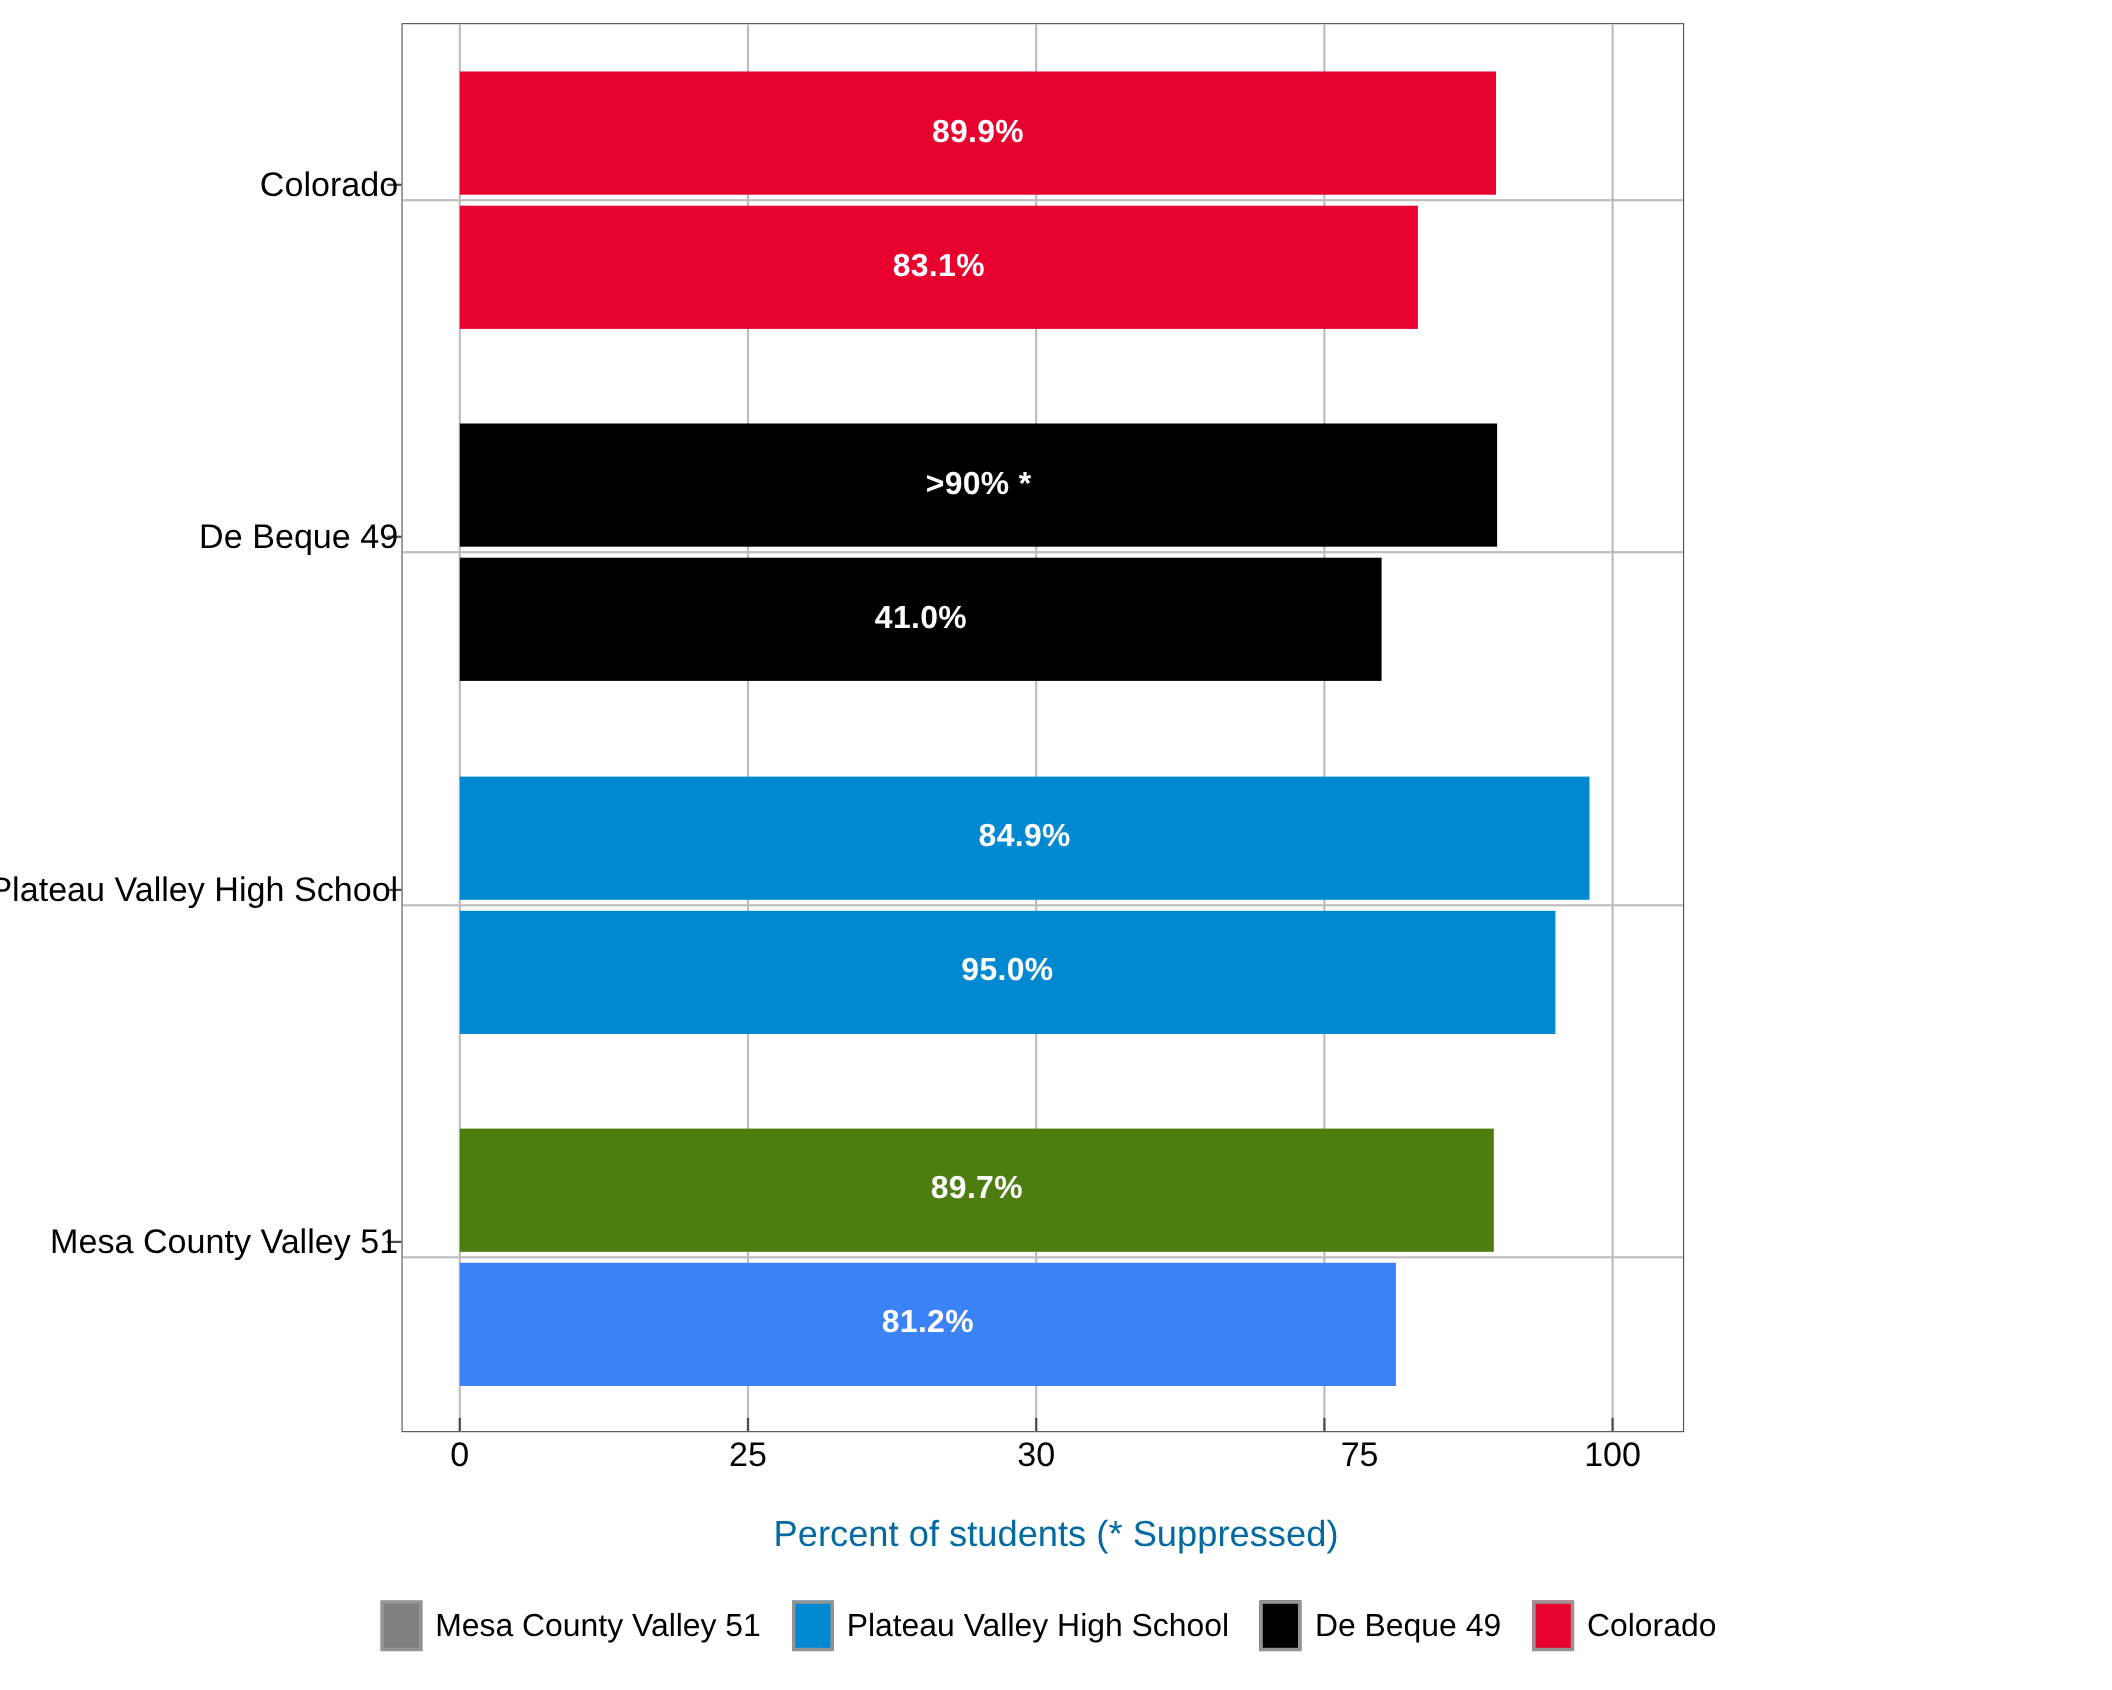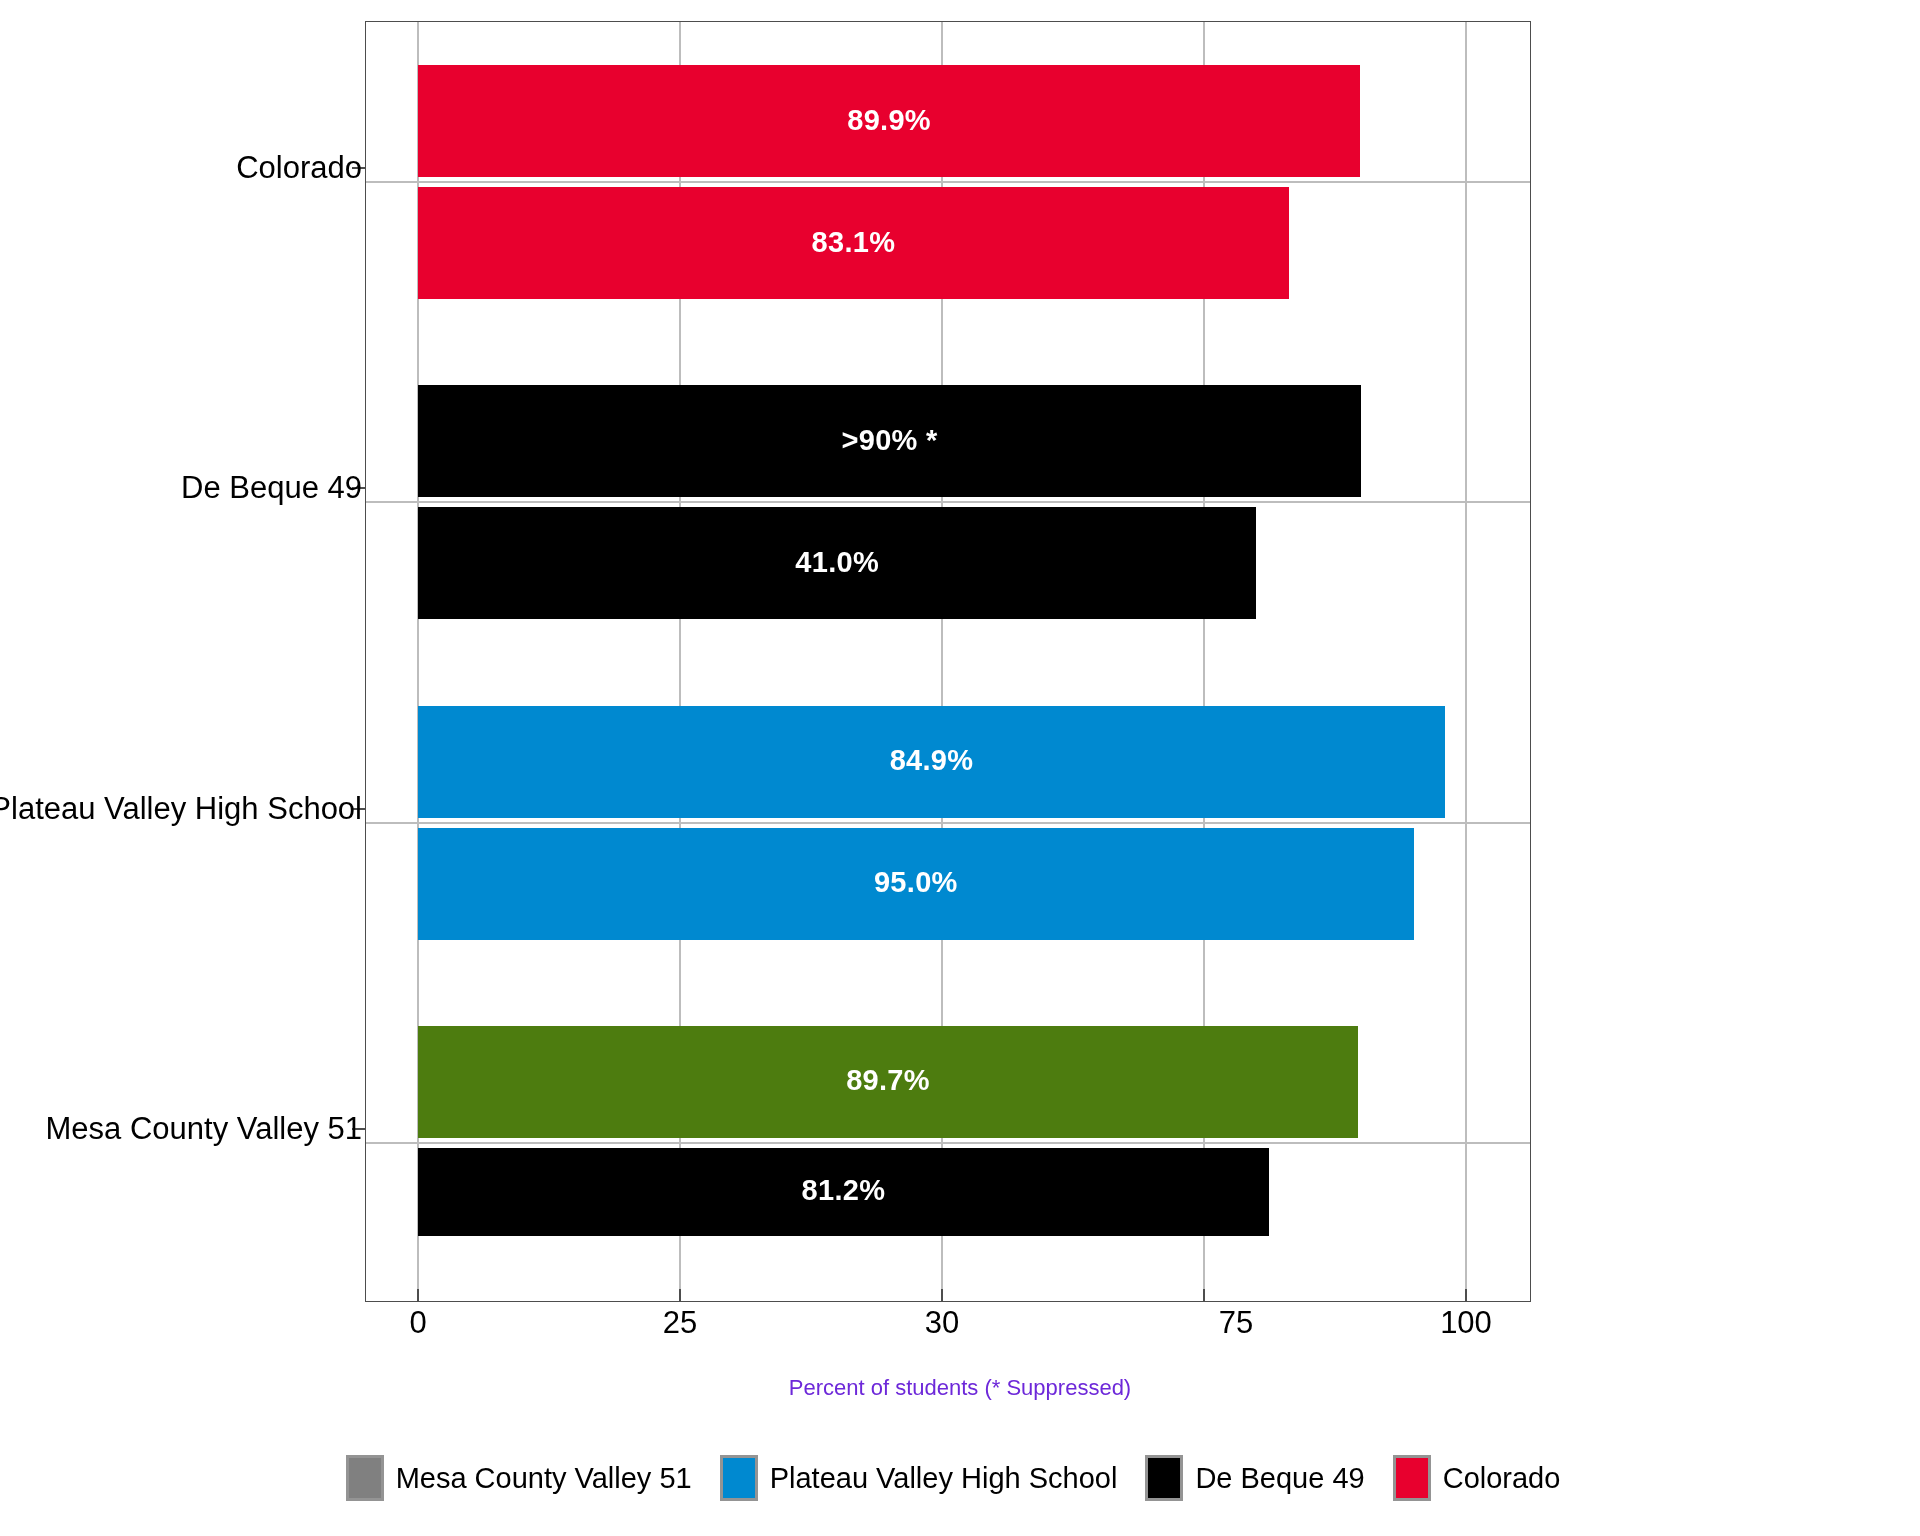--- a/index.html
+++ b/index.html
@@ -106,22 +106,22 @@
     color: #000000;
     transform: translateX(-50%);
     white-space: nowrap;
   }
   #xaxis-title {
     position: absolute;
     top: 1375px;
     left: 0;
     width: 1920px;
     text-align: center;
-    font-size: 22px;
-    color: #6d28d9;
+    font-size: 33px;
+    color: #0369a1;
   }
 
   
   #legend {
     position: absolute;
     top: 1455px;
     left: 0;
     width: 1920px;
     display: flex;
     justify-content: center;
@@ -187,21 +187,21 @@
           </div>
           <div class="bar" style="top: 683.625px; width: 1027.04px; height: 112px; background: rgb(0, 137, 208);">
             <span class="bar-label">84.9%</span>
           </div>
           <div class="bar" style="top: 805.625px; width: 995.6px; height: 112px; background: rgb(0, 137, 208);">
             <span class="bar-label">95.0%</span>
           </div>
           <div class="bar" style="top: 1003.88px; width: 940.056px; height: 112px; background: #4d7c0f;">
             <span class="bar-label">89.7%</span>
           </div>
-          <div class="bar" style="top: 1125.88px; width: 850.976px; height: 88px; background: #000000;">
+          <div class="bar" style="top: 1125.88px; width: 850.976px; height: 112px; background: #3b82f6;">
             <span class="bar-label">81.2%</span>
           </div>
         </div>
     </div>
   </div>
 
   <div id="yaxis">
       <div class="ytick" style="top: 168.125px;"></div>
       <div class="ycat" style="top: 168.125px;">Colorado</div>
       <div class="ytick" style="top: 488.375px;"></div>

